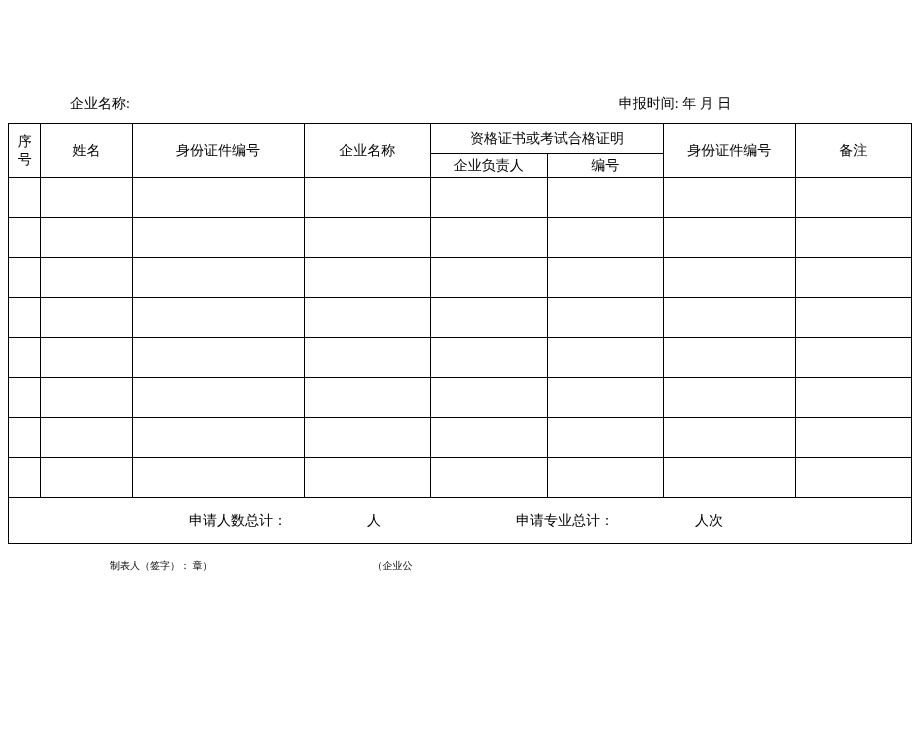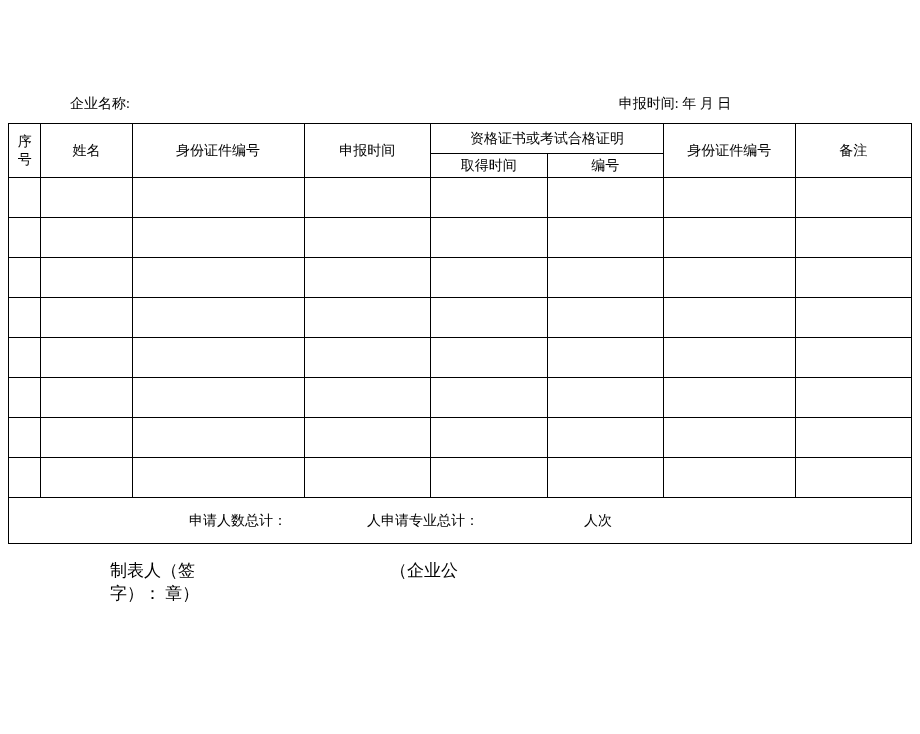--- a/index.html
+++ b/index.html
@@ -72,29 +72,30 @@
       display: flex;
       width: 100%;
     }
     .summary-label1 {
       margin-left: 180px;
     }
     .summary-unit1 {
       margin-left: 80px;
     }
     .summary-label2 {
+      margin-left: 135px;
       font-family: Liberation Serif, serif;
     }
     .summary-unit2 {
-      margin-left: 105px;
+      margin-left: 81px;
     }
     .footer-row {
       display: flex;
       padding: 15px 70px 10px 110px;
-      font-size: 17px;
+      font-size: 10px;
     }
     .footer-item {
       flex: 1;
     }
     .footer-left {
       max-width: 120px;
       flex: 0 0 auto;
       margin-right: 160px;
     }
     .footer-right {
@@ -119,27 +120,27 @@
     <col class="col-time">
     <col class="col-num">
     <col class="col-review">
     <col class="col-note">
   </colgroup>
   <thead>
     <tr class="header-main">
       <th rowspan="2">序号</th>
       <th rowspan="2">姓名</th>
       <th rowspan="2">身份证件编号</th>
-      <th rowspan="2">申报时间</th>
+      <th rowspan="2">企业名称</th>
       <th colspan="2">资格证书或考试合格证明</th>
       <th rowspan="2">身份证件编号</th>
       <th rowspan="2">备注</th>
     </tr>
     <tr class="header-sub">
-      <th>取得时间</th>
+      <th>企业负责人</th>
       <th>编号</th>
     </tr>
   </thead>
   <tbody>
     <tr class="data-row">
         <td></td>
         <td></td>
         <td></td>
         <td></td>
         <td></td>

